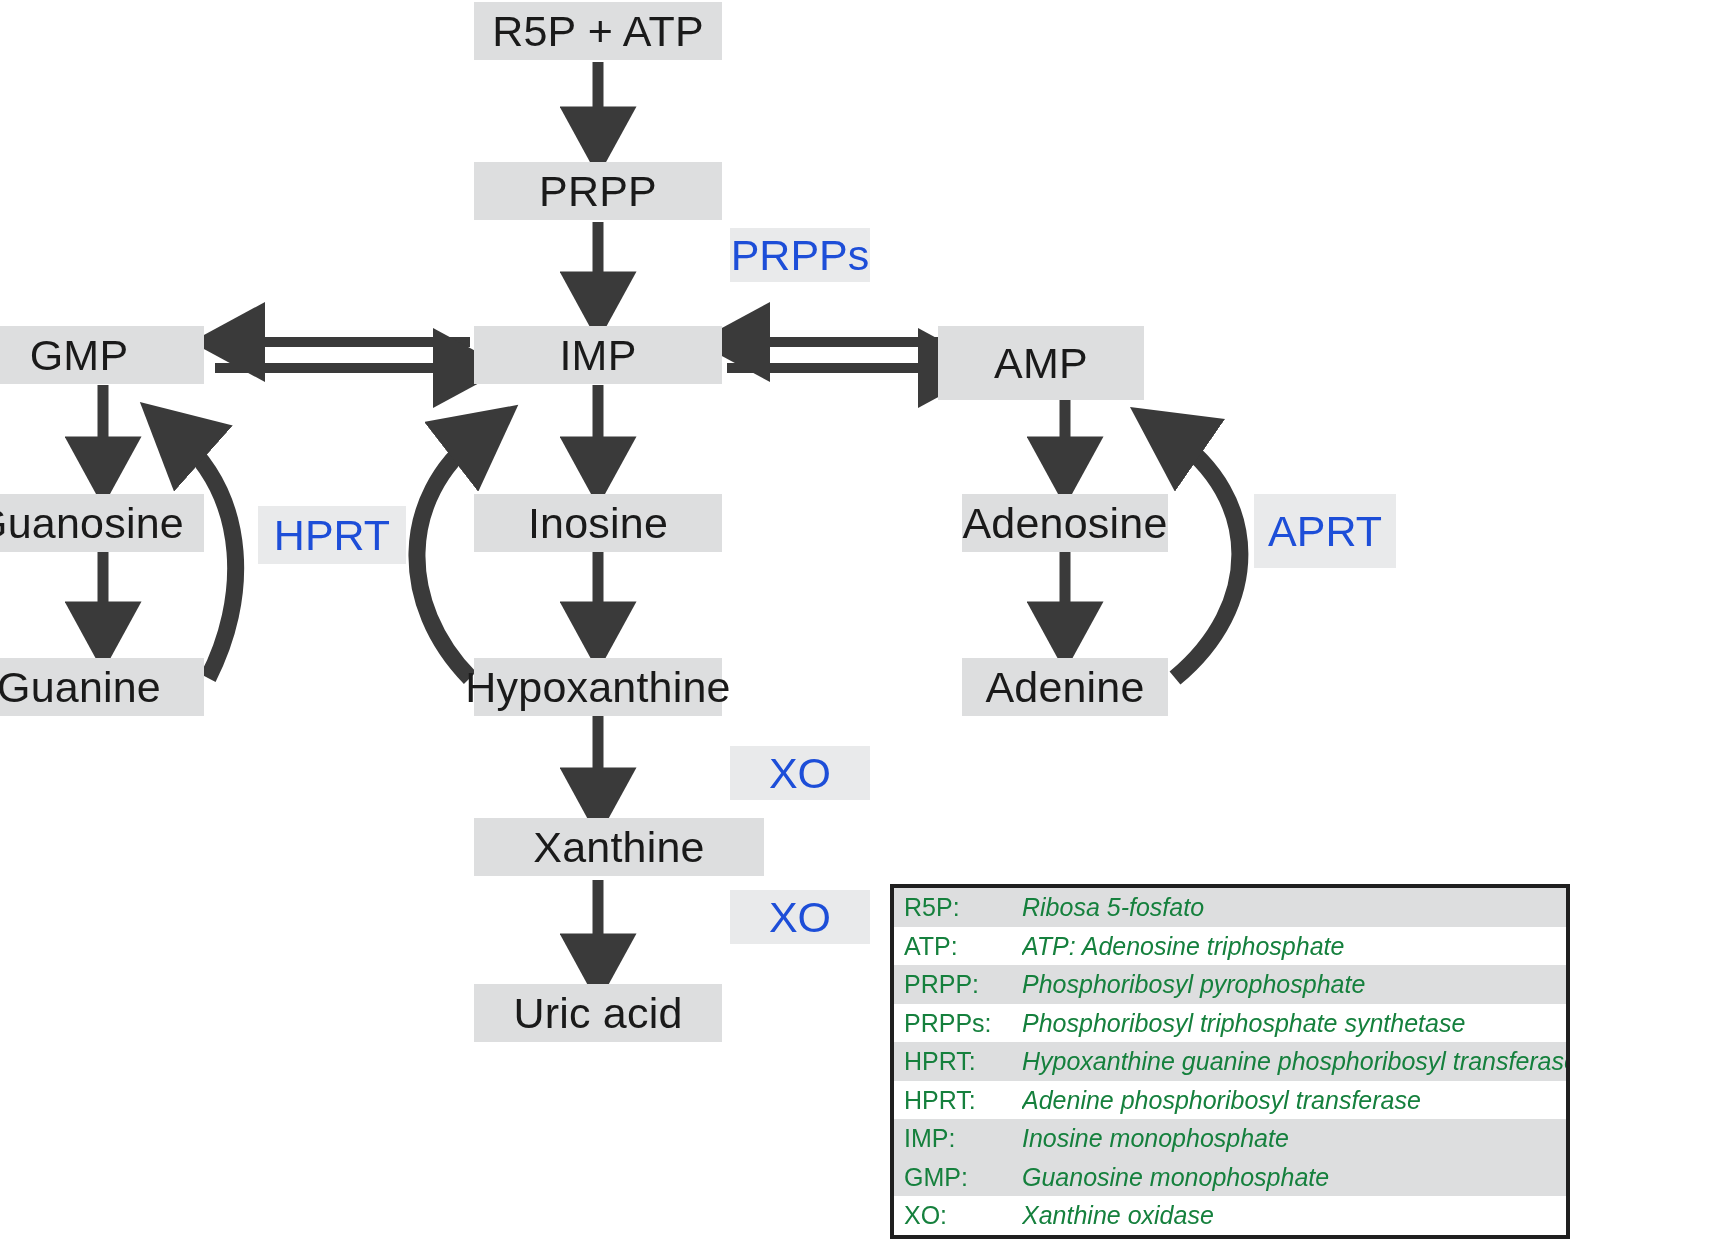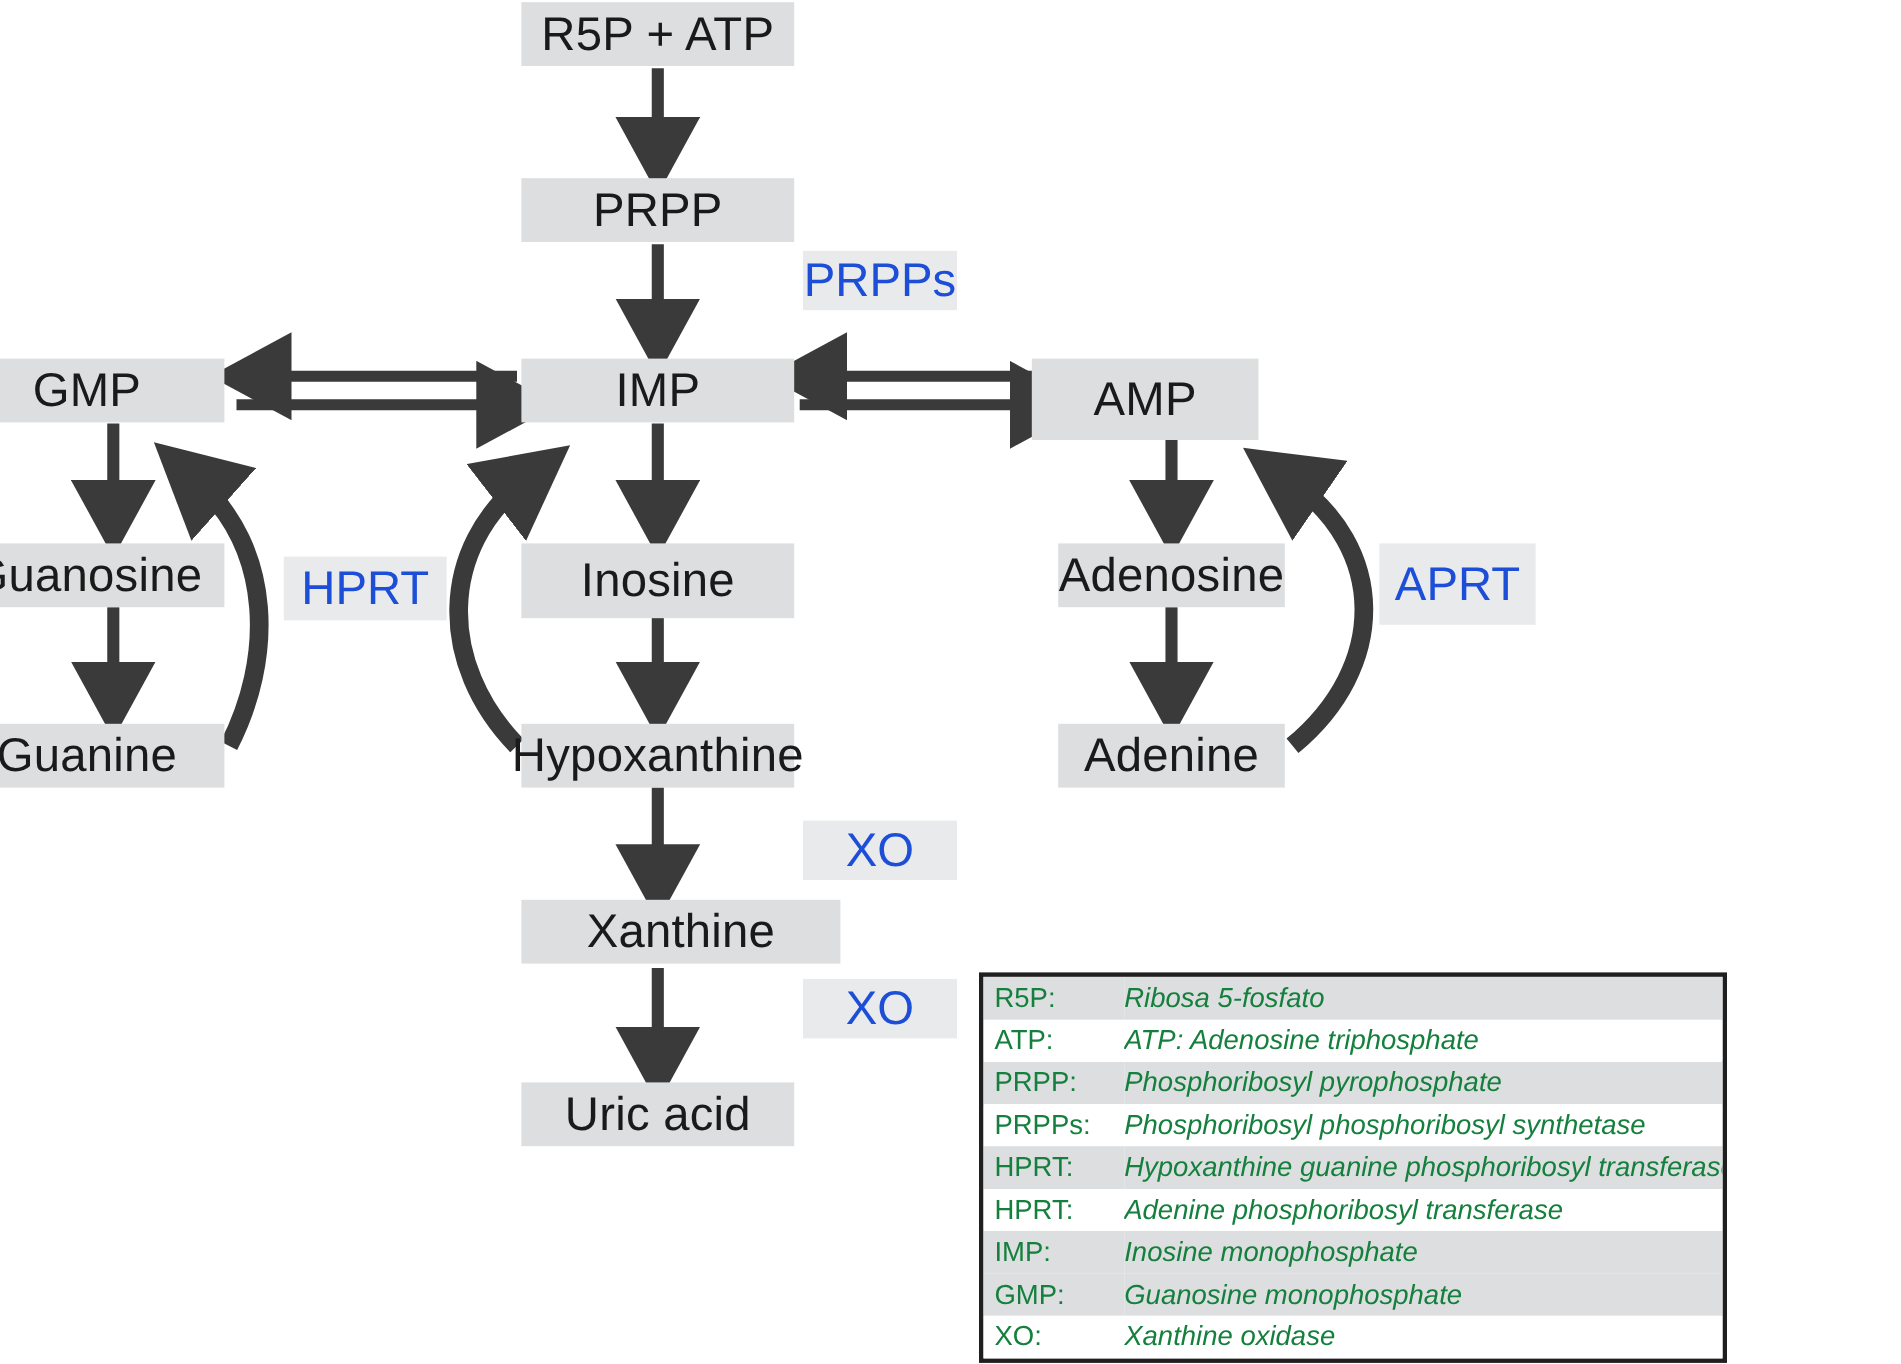--- a/index.html
+++ b/index.html
@@ -183,21 +183,21 @@
   <div class="node" style="left:474px; top:162px; width:248px; height:58px;">PRPP</div>
 
   <div class="node" style="left:-46px; top:326px; width:250px; height:58px;">GMP</div>
 
   <div class="node" style="left:474px; top:326px; width:248px; height:58px;">IMP</div>
 
   <div class="node" style="left:938px; top:326px; width:206px; height:74px;">AMP</div>
 
   <div class="node" style="left:-46px; top:494px; width:250px; height:58px;">Guanosine</div>
 
-  <div class="node" style="left:474px; top:494px; width:248px; height:68px;">Inosine</div>
+  <div class="node" style="left:474px; top:494px; width:248px; height:58px;">Inosine</div>
 
   <div class="node" style="left:962px; top:494px; width:206px; height:58px;">Adenosine</div>
 
   <div class="node" style="left:-46px; top:658px; width:250px; height:58px;">Guanine</div>
 
   <div class="node" style="left:474px; top:658px; width:248px; height:58px;">Hypoxanthine</div>
 
   <div class="node" style="left:962px; top:658px; width:206px; height:58px;">Adenine</div>
 
   <div class="node" style="left:474px; top:818px; width:290px; height:58px;">Xanthine</div>
@@ -224,21 +224,21 @@
           <tr class="even">
             <td class="abbr">ATP:</td>
             <td class="desc">ATP: Adenosine triphosphate</td>
           </tr>
           <tr class="odd">
             <td class="abbr">PRPP:</td>
             <td class="desc">Phosphoribosyl pyrophosphate</td>
           </tr>
           <tr class="even">
             <td class="abbr">PRPPs:</td>
-            <td class="desc">Phosphoribosyl phosphoribosyl synthetase</td>
+            <td class="desc">Phosphoribosyl triphosphate synthetase</td>
           </tr>
           <tr class="odd">
             <td class="abbr">HPRT:</td>
             <td class="desc">Hypoxanthine guanine phosphoribosyl transferase</td>
           </tr>
           <tr class="even">
             <td class="abbr">HPRT:</td>
             <td class="desc">Adenine phosphoribosyl transferase</td>
           </tr>
           <tr class="odd">

